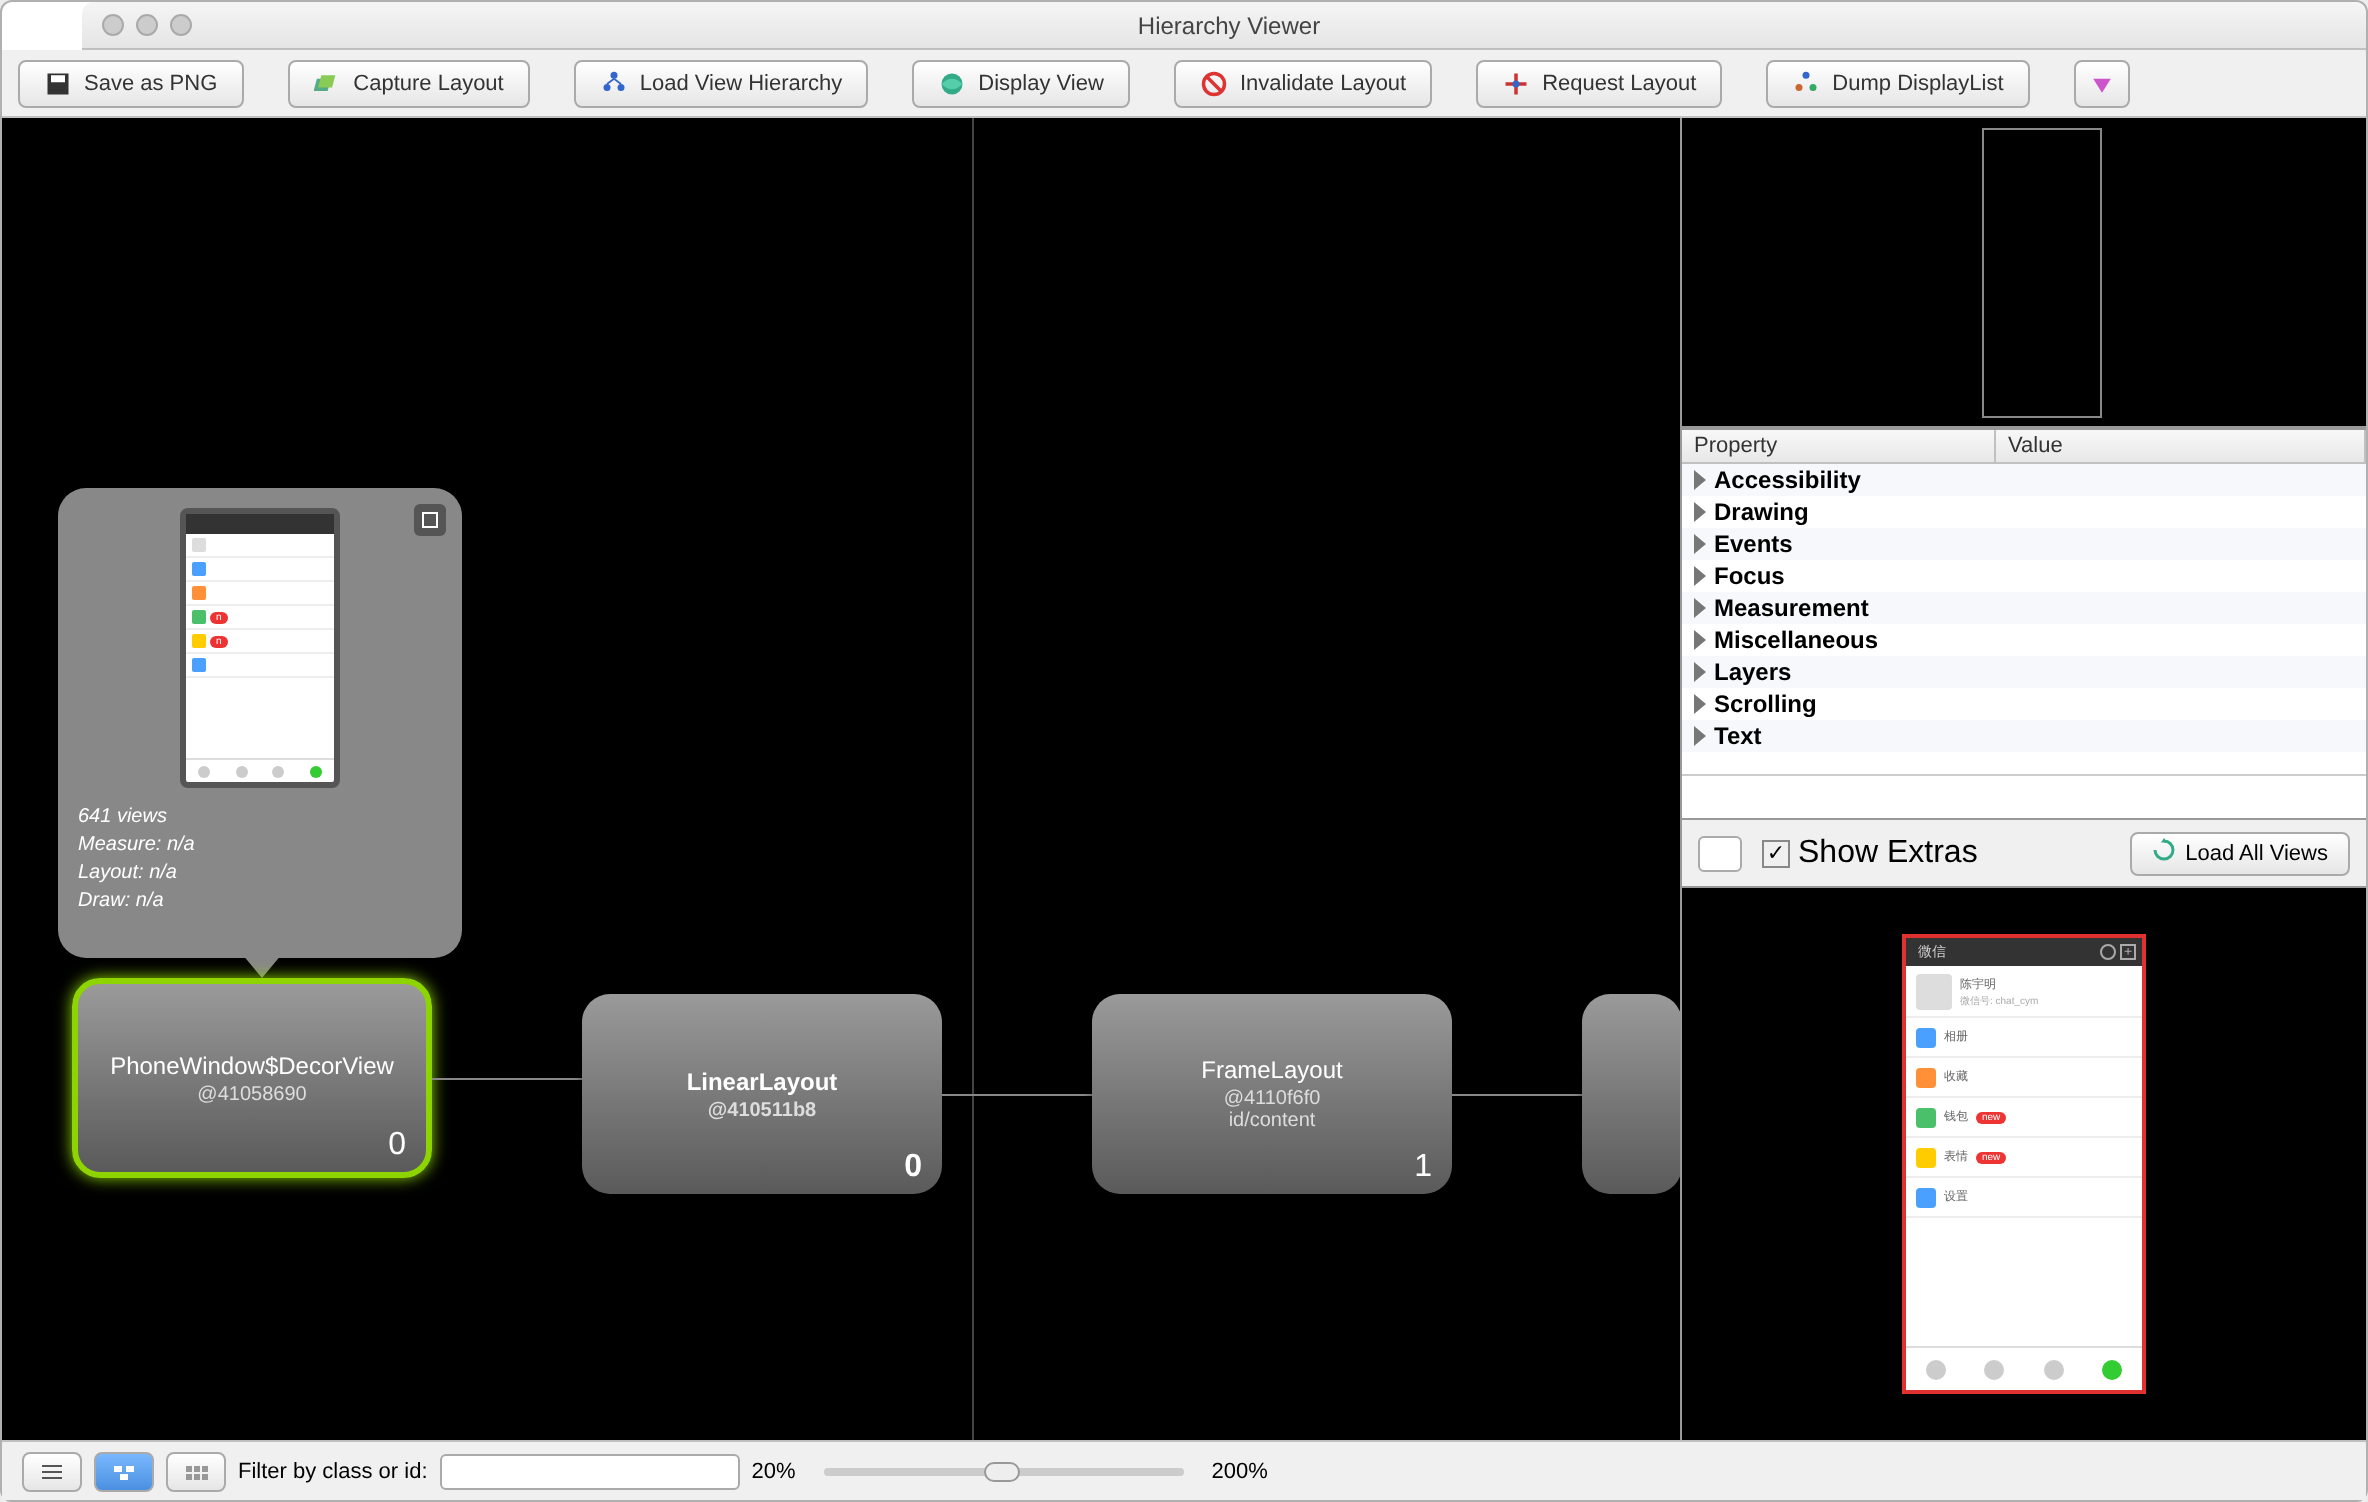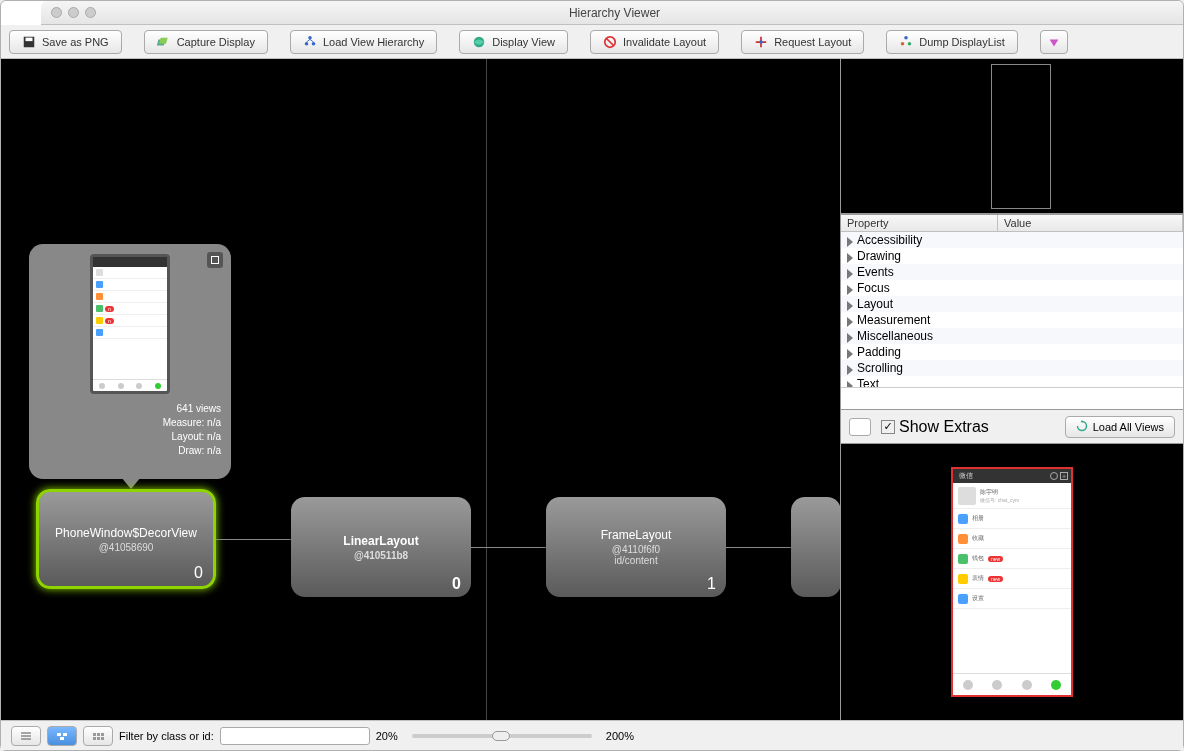--- a/index.html
+++ b/index.html
@@ -16,21 +16,21 @@
 .canvas { flex: 1; background: #000; position: relative; overflow: hidden; }
 .right { width: 343px; display: flex; flex-direction: column; border-left: 1px solid #999; }
 .overview { height: 156px; background: #000; position: relative; border-bottom: 2px solid #999; }
 .ov-outline { position: absolute; left: 150px; top: 5px; width: 60px; height: 145px; border: 1px solid #888; }
 .props { flex: 1; background: #fff; display: flex; flex-direction: column; border-bottom: 1px solid #999; min-height: 0; }
 .prop-header { display: flex; background: linear-gradient(#f8f8f8,#e8e8e8); border-bottom: 1px solid #c0c0c0; font-size: 11px; color: #333; }
 .ph-col { padding: 2px 6px; border-right: 1px solid #c0c0c0; }
 .ph-prop { width: 157px; }
 .ph-val { flex: 1; }
 .prop-body { flex: 1; overflow-y: auto; font-size: 12px; }
-.prop-row { display: flex; align-items: flex-end; padding: 1px 6px; background: #f6f8fb; border-bottom: 0px solid #eee; }
+.prop-row { display: flex; align-items: center; padding: 1px 6px; background: #f6f8fb; border-bottom: 0px solid #eee; font-weight: bold; }
 .prop-row:nth-child(even){ background:#fff; }
 .tri { width: 0; height: 0; border-top: 5px solid transparent; border-bottom: 5px solid transparent; border-left: 6px solid #777; margin-right: 4px; }
 .controls { height: 34px; background: #f0f0f0; display: flex; align-items: center; padding: 0 8px; gap: 10px; border-bottom: 1px solid #999; }
 .checkbox { width: 14px; height: 14px; border: 1px solid #888; display: inline-flex; align-items: center; justify-content: center; font-size: 11px; }
 .loadbtn { margin-left: auto; height: 22px; padding: 0 10px; background: linear-gradient(#fff,#e6e6e6); border: 1px solid #aaa; border-radius: 4px; font-size: 11px; display: flex; align-items: center; gap: 5px; }
 .preview { flex: 0 0 276px; background: #000; display: flex; align-items: center; justify-content: center; }
 .phone-prev { width: 122px; height: 230px; background: #fff; border: 2px solid #e03030; position: relative; }
 .phone-top { height: 14px; background: #333; display: flex; align-items: center; justify-content: flex-end; padding: 0 3px; gap: 2px; }
 .pt-search{ width:8px; height:8px; border:1px solid #aaa; border-radius:50%; }
 .pt-plus{ width:8px; height:8px; border:1px solid #aaa; display:flex; align-items:center; justify-content:center; color:#aaa; font-size:7px;}
@@ -46,21 +46,21 @@
 .node.sel { border: 3px solid #8ed400; box-shadow: 0 0 8px #8ed400;}
 .node .nid { font-size: 10px; color: #ddd; margin-top: 2px; }
 .node .sub { font-size: 10px; color: #ddd; }
 .node .cnt { position: absolute; right: 10px; bottom: 4px; font-size: 16px; }
 .edge { position: absolute; background: #888; height: 1px; }
 
 .tooltip { position: absolute; left: 28px; top: 185px; width: 202px; height: 235px; background: #888; border-radius: 14px; padding: 10px; box-shadow: 0 4px 10px rgba(0,0,0,0.5); }
 .tooltip .corner { position: absolute; right: 8px; top: 8px; width: 16px; height: 16px; background: #555; border-radius: 3px; display:flex; align-items:center; justify-content:center;}
 .tooltip .corner div{ width:8px; height:8px; border:1px solid #fff;}
 .tt-phone { width: 80px; height: 140px; background: #fff; border: 3px solid #555; border-radius: 4px; margin: 0 auto 8px; position:relative;}
-.tt-stats { text-align:right; color:#fff; font-size:10px; line-height:14px;}
+.tt-stats { text-align:left; color:#fff; font-size:10px; line-height:14px;font-style:italic;}
 .tt-tail { position:absolute; bottom:-10px; left:92px; width:0; height:0; border-left:10px solid transparent; border-right:10px solid transparent; border-top:12px solid #888;}
 
 .bottombar { height: 30px; background: #f0f0f0; border-top: 1px solid #c0c0c0; display: flex; align-items: center; padding: 0 10px; gap: 6px; font-size: 11px; }
 .viewbtn { width: 30px; height: 20px; border: 1px solid #aaa; border-radius: 4px; background: linear-gradient(#fff,#e6e6e6); display:flex; align-items:center; justify-content:center;}
 .viewbtn.active { background: linear-gradient(#7ab8ff,#4a90e0); }
 .filter-input { width: 150px; height: 18px; border: 1px solid #aaa; border-radius: 3px; background: #fff; }
 .zoom-track { flex:0 0 180px; height:4px; background:#ccc; border-radius:2px; position:relative; margin:0 8px;}
 .zoom-thumb { width:18px; height:10px; background:#eee; border:1px solid #999; border-radius:5px; position:absolute; top:-3px; left:80px;}
 .sep { position: absolute; top:0; bottom:0; width:1px; background:#444; left:485px;}
 .whitebox { width: 22px; height: 18px; background: #fff; border: 1px solid #aaa; border-radius: 3px;}
@@ -93,21 +93,21 @@
             <rect x="2" y="2" width="12" height="12" fill="#333"></rect>
             <rect x="4" y="3" width="8" height="4" fill="#fff"></rect>
           </svg></span>
         <span>Save as PNG</span>
       </div>
     <div class="tbtn">
         <span class="ticon"><svg viewBox="0 0 16 16">
             <rect x="3" y="5" width="8" height="7" fill="#5a8" transform="skewX(-15)"></rect>
             <rect x="5" y="3" width="8" height="7" fill="#8c5" transform="skewX(-15)"></rect>
           </svg></span>
-        <span>Capture Display</span>
+        <span>Capture Layout</span>
       </div>
     <div class="tbtn">
         <span class="ticon"><svg viewBox="0 0 16 16">
             <circle cx="8" cy="3" r="2" fill="#36c"></circle>
             <circle cx="4" cy="10" r="2" fill="#36c"></circle>
             <circle cx="12" cy="10" r="2" fill="#36c"></circle>
             <path d="M8 5 L4 8 M8 5 L12 8" stroke="#36c"></path>
           </svg></span>
         <span>Load View Hierarchy</span>
       </div>
@@ -236,33 +236,29 @@
             <div class="prop-row">
               <span class="tri"></span>
               <span>Events</span>
             </div>
             <div class="prop-row">
               <span class="tri"></span>
               <span>Focus</span>
             </div>
             <div class="prop-row">
               <span class="tri"></span>
-              <span>Layout</span>
-            </div>
-            <div class="prop-row">
-              <span class="tri"></span>
               <span>Measurement</span>
             </div>
             <div class="prop-row">
               <span class="tri"></span>
               <span>Miscellaneous</span>
             </div>
             <div class="prop-row">
               <span class="tri"></span>
-              <span>Padding</span>
+              <span>Layers</span>
             </div>
             <div class="prop-row">
               <span class="tri"></span>
               <span>Scrolling</span>
             </div>
             <div class="prop-row">
               <span class="tri"></span>
               <span>Text</span>
             </div>
           </div>

